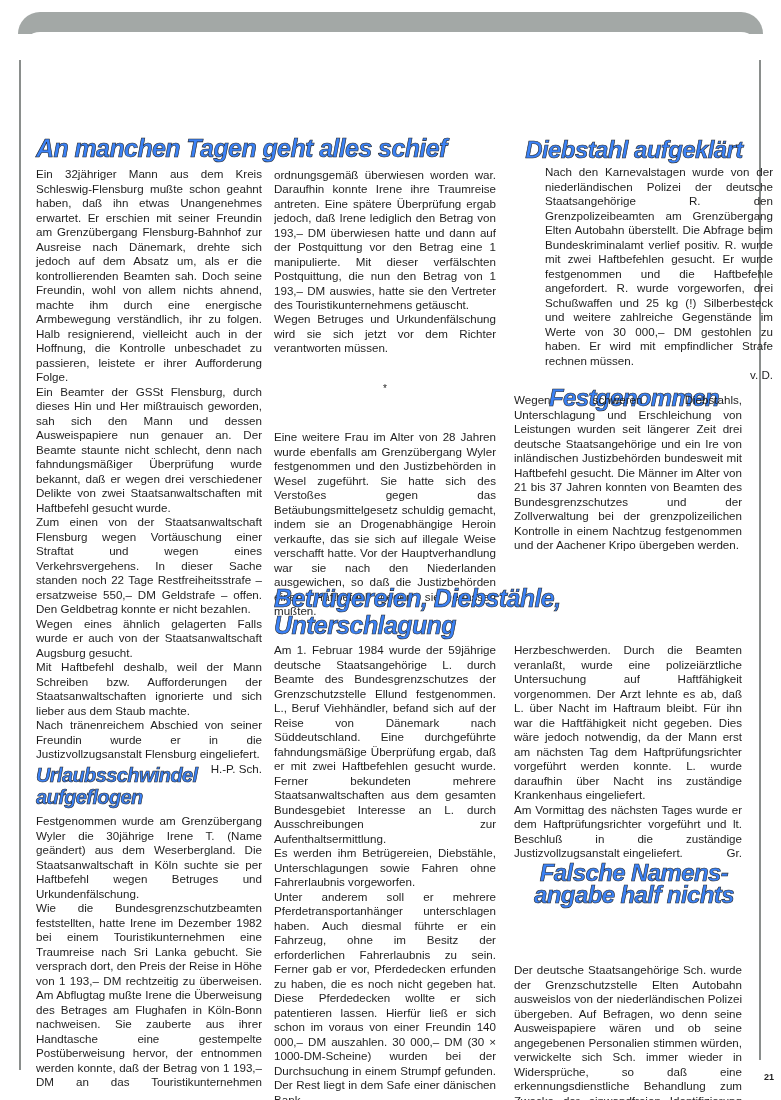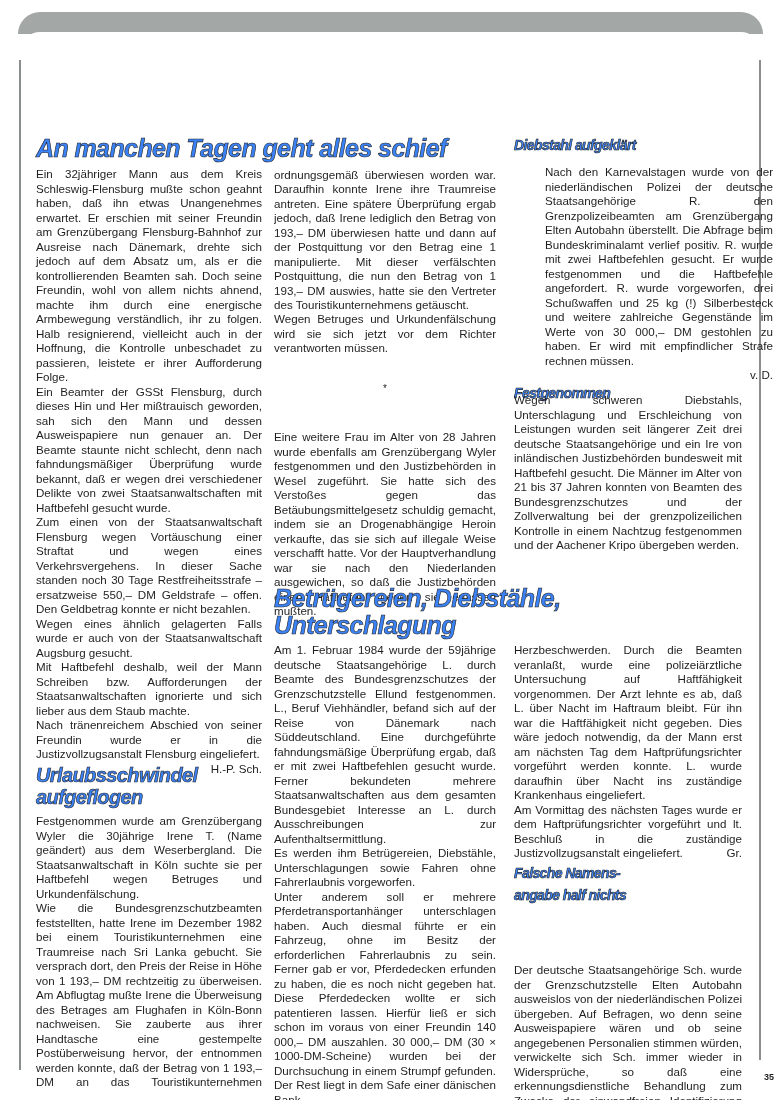--- a/index.html
+++ b/index.html
@@ -25,21 +25,21 @@
       position: absolute;
       font-family: "Liberation Sans", sans-serif;
       font-weight: 900; font-style: italic;
       color: #3b82f6;
       letter-spacing: -0.6px;
       line-height: 1;
       -webkit-text-stroke: 0.6px #232323;
     }
     .h-large { font-size: 25px; }
     .h-med { font-size: 20px; }
-    .h-small { font-size: 14px; }
+    .h-small { font-size: 24px; text-align: center; }
 
     .col {
       position: absolute;
       font-size: 11.6px;
       line-height: 14.5px;
       text-align: justify;
       hyphens: manual;
     }
     .col p { margin: 0; }
     .sig { text-align: right; display: block; }
@@ -56,21 +56,21 @@
 <div class="frame-top"></div>
 <div class="frame-inner"></div>
 <div class="frame-left-line"></div>
 <div class="frame-right-line"></div>
 
 <div class="headline h-large" style="left:36px; top:136px; width:450px;">An manchen Tagen geht alles schief</div>
 
 <div class="col" style="left:36px; top:167px; width:226px;">
   <p>Ein 32jähriger Mann aus dem Kreis Schleswig-Flensburg mußte schon geahnt haben, daß ihn etwas Unangenehmes erwartet. Er erschien mit seiner Freundin am Grenzübergang Flensburg-Bahnhof zur Ausreise nach Dänemark, drehte sich jedoch auf dem Absatz um, als er die kontrollierenden Beamten sah. Doch seine Freundin, wohl von allem nichts ahnend, machte ihm durch eine energische Armbewegung verständlich, ihr zu folgen. Halb resignierend, vielleicht auch in der Hoffnung, die Kontrolle unbeschadet zu passieren, leistete er ihrer Aufforderung Folge.</p>
   <p>Ein Beamter der GSSt Flensburg, durch dieses Hin und Her mißtrauisch geworden, sah sich den Mann und dessen Ausweispapiere nun genauer an. Der Beamte staunte nicht schlecht, denn nach fahndungsmäßiger Überprüfung wurde bekannt, daß er wegen drei verschiedener Delikte von zwei Staatsanwaltschaften mit Haftbefehl gesucht wurde.</p>
-  <p>Zum einen von der Staatsanwaltschaft Flensburg wegen Vortäuschung einer Straftat und wegen eines Verkehrsvergehens. In dieser Sache standen noch 30 Tage Restfreiheitsstrafe – ersatzweise 550,– DM Geldstrafe – offen. Den Geldbetrag konnte er nicht bezahlen.</p>
+  <p>Zum einen von der Staatsanwaltschaft Flensburg wegen Vortäuschung einer Straftat und wegen eines Verkehrsvergehens. In dieser Sache standen noch 22 Tage Restfreiheitsstrafe – ersatzweise 550,– DM Geldstrafe – offen. Den Geldbetrag konnte er nicht bezahlen.</p>
   <p>Wegen eines ähnlich gelagerten Falls wurde er auch von der Staatsanwaltschaft Augsburg gesucht.</p>
   <p>Mit Haftbefehl deshalb, weil der Mann Schreiben bzw. Aufforderungen der Staatsanwaltschaften ignorierte und sich lieber aus dem Staub machte.</p>
   <p style="display:inline;margin-top:7px;">Nach tränenreichem Abschied von seiner Freundin wurde er in die Justizvollzugsanstalt Flensburg eingeliefert.</p>
   <span class="sig-inline">H.-P. Sch.</span>
 </div>
 
 <div class="headline h-med" style="left:36px; top:764px; width:226px; line-height:22px;">
   <div>Urlaubsschwindel</div>
   <div>aufgeflogen</div>
 </div>
@@ -119,13 +119,13 @@
 </div>
 
 <div class="headline h-small" style="left:514px; top:862px; width:240px; line-height:22px;">
   <div>Falsche Namens-</div>
   <div>angabe half nichts</div>
 </div>
 <div class="col" style="left:514px; top:963px; width:228px;">
   <p>Der deutsche Staatsangehörige Sch. wurde der Grenzschutzstelle Elten Autobahn ausweislos von der niederländischen Polizei übergeben. Auf Befragen, wo denn seine Ausweispapiere wären und ob seine angegebenen Personalien stimmen würden, verwickelte sich Sch. immer wieder in Widersprüche, so daß eine erkennungsdienstliche Behandlung zum Zwecke der einwandfreien Identifizierung angeordnet wurde. Die Beamten staunten nicht schlecht, als nach wenigen Stunden das</p>
 </div>
 
-<div class="page-number">35</div>
+<div class="page-number">21</div>
 
 </body></html>

